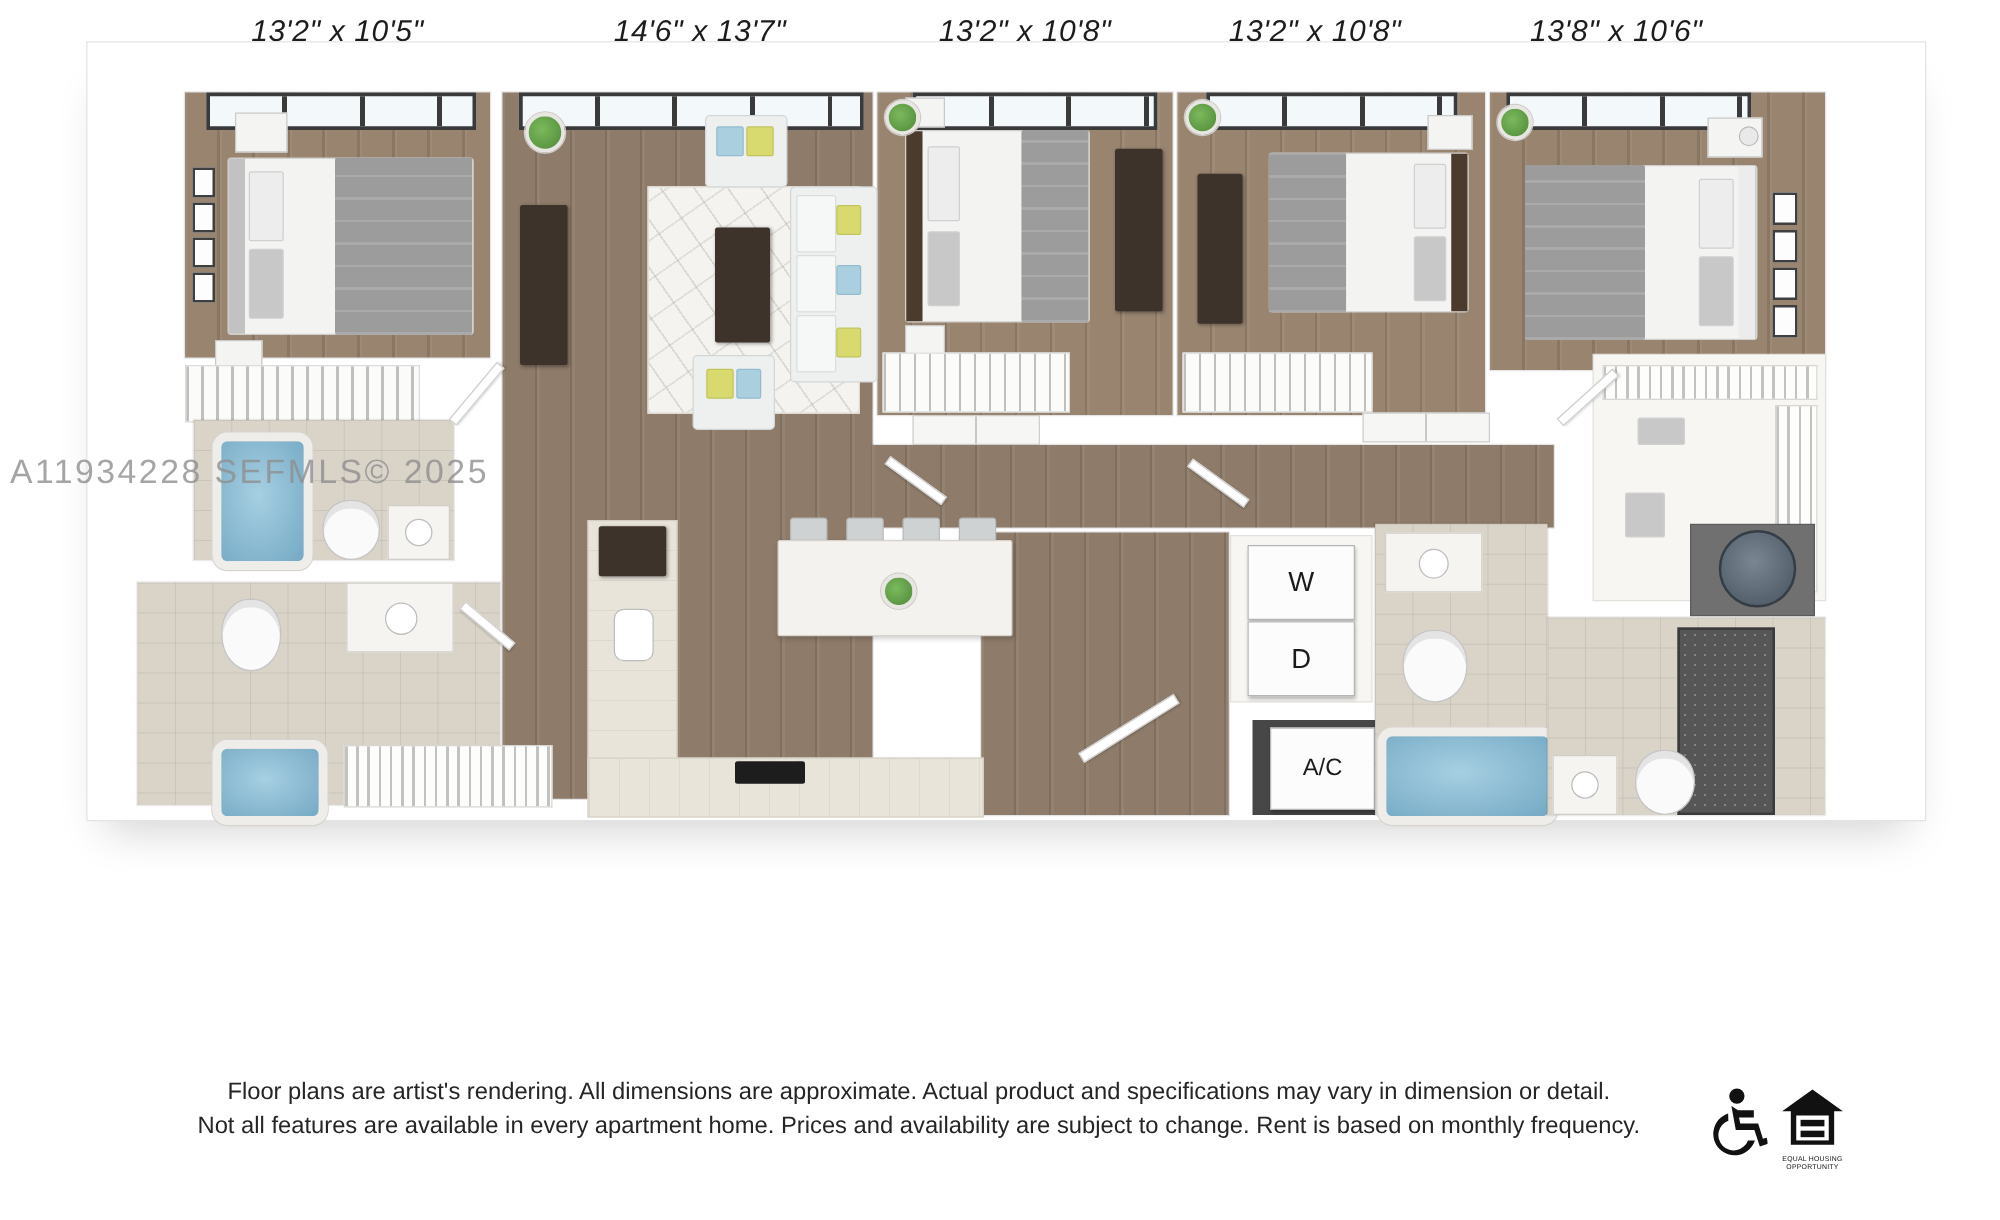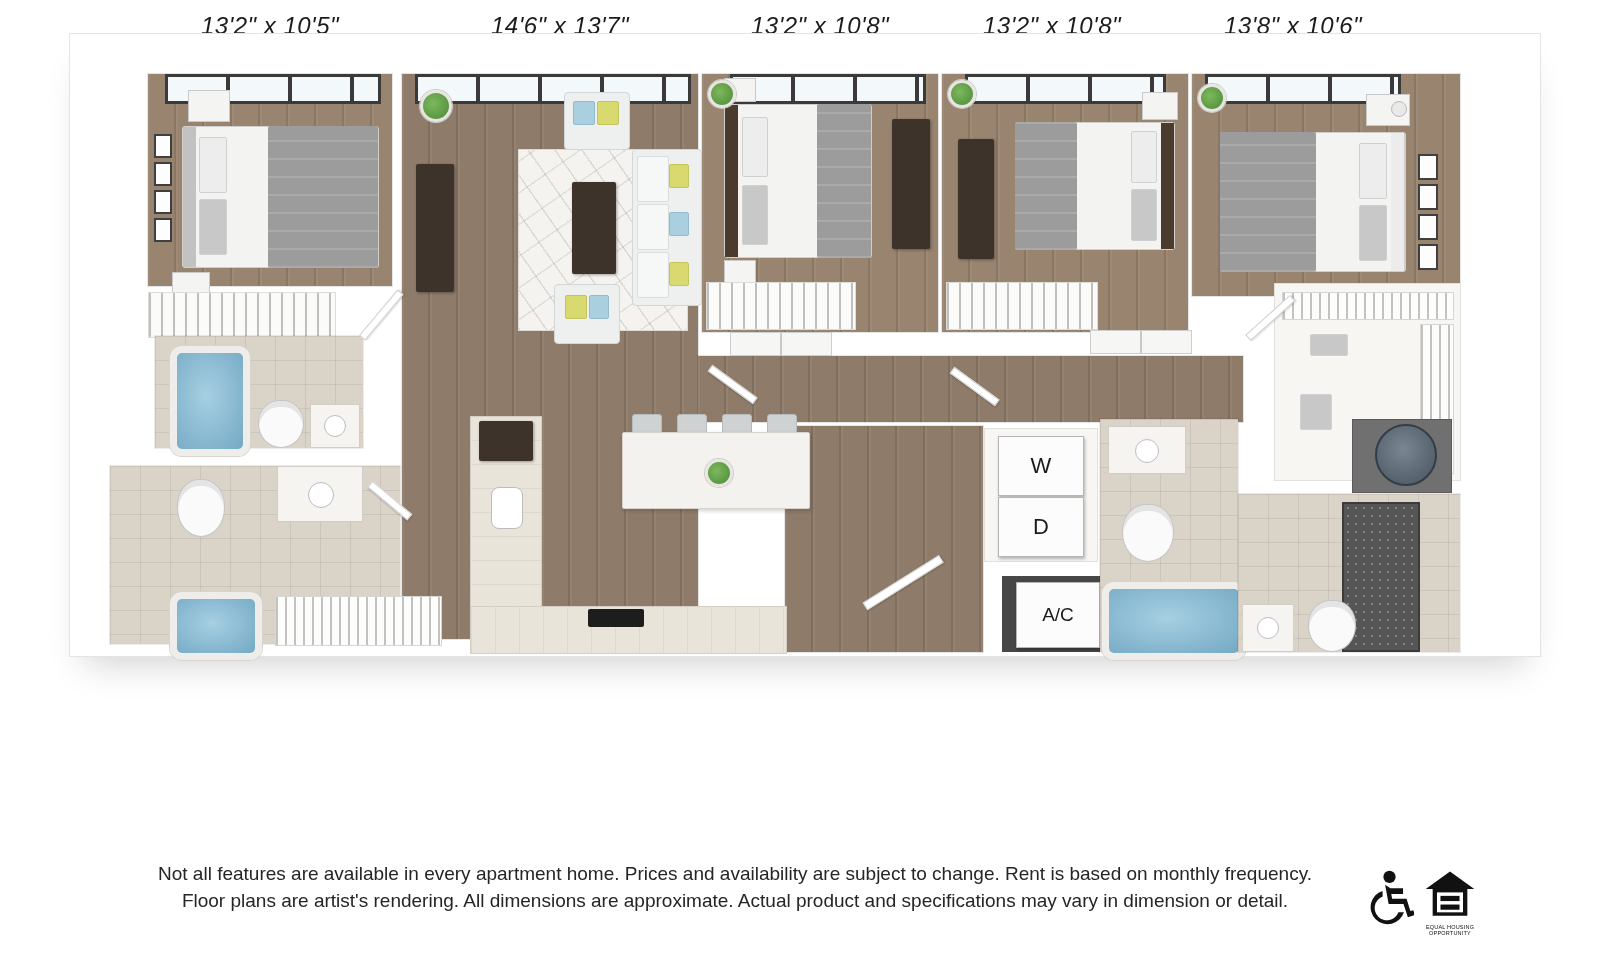--- a/index.html
+++ b/index.html
@@ -88,20 +88,21 @@
 <body>
 
 <div class="screen">
 
   <div class="dim" style="left:140px">13'2" x 10'5"</div>
   <div class="dim" style="left:430px">14'6" x 13'7"</div>
   <div class="dim" style="left:690px">13'2" x 10'8"</div>
   <div class="dim" style="left:922px">13'2" x 10'8"</div>
   <div class="dim" style="left:1163px">13'8" x 10'6"</div>
 
+  <div class="watermark">A11934228  SEFMLS© 2025</div>
 
   <div class="plan">
 
     <div class="f wood light" style="left:78px;top:40px;width:244px;height:212px"></div>
     <div class="f wood" style="left:332px;top:40px;width:296px;height:565px"></div>
     <div class="f wood light" style="left:632px;top:40px;width:236px;height:258px"></div>
     <div class="f wood light" style="left:872px;top:40px;width:246px;height:258px"></div>
     <div class="f wood light" style="left:1122px;top:40px;width:268px;height:222px"></div>
     <div class="f wood" style="left:628px;top:322px;width:545px;height:66px"></div>
     <div class="f wood" style="left:715px;top:392px;width:198px;height:226px"></div>
@@ -255,22 +256,22 @@
     <div class="f wire" style="left:205px;top:562px;width:165px;height:48px"></div>
 
     <div class="f door" style="left:292px;top:300px;width:58px;height:6px;transform:rotate(-50deg)"></div>
     <div class="f door" style="left:640px;top:330px;width:54px;height:6px;transform:rotate(36deg)"></div>
     <div class="f door" style="left:882px;top:332px;width:54px;height:6px;transform:rotate(36deg)"></div>
     <div class="f door" style="left:1178px;top:300px;width:58px;height:6px;transform:rotate(-42deg)"></div>
     <div class="f door" style="left:300px;top:446px;width:50px;height:6px;transform:rotate(40deg)"></div>
   </div>
 
   <div class="disclaimer">
+    <p>Floor plans are artist's rendering. All dimensions are approximate. Actual product and specifications may vary in dimension or detail.</p>
     <p>Not all features are available in every apartment home. Prices and availability are subject to change. Rent is based on monthly frequency.</p>
-    <p>Floor plans are artist's rendering. All dimensions are approximate. Actual product and specifications may vary in dimension or detail.</p>
   </div>
 
   <div class="footer-icons">
     <span class="f" style="left:0;top:4px">
       <svg width="56" height="62" viewBox="0 0 64 64">
         <circle cx="36" cy="9" r="7" fill="#111"></circle>
         <path d="M31 18 l4 22 h17 l5 15 8-2.5-1.8-5.5-3.4 1-4.3-14 h-16.5 l-1-5.5 h13.5 v-6.5 h-14.5 z" fill="#111"></path>
         <path d="M28 25 a19.5 19.5 0 1 0 24.5 24.5 l-6.3 0 a14 14 0 1 1-18-18 z" fill="#111"></path>
       </svg>
     </span>

